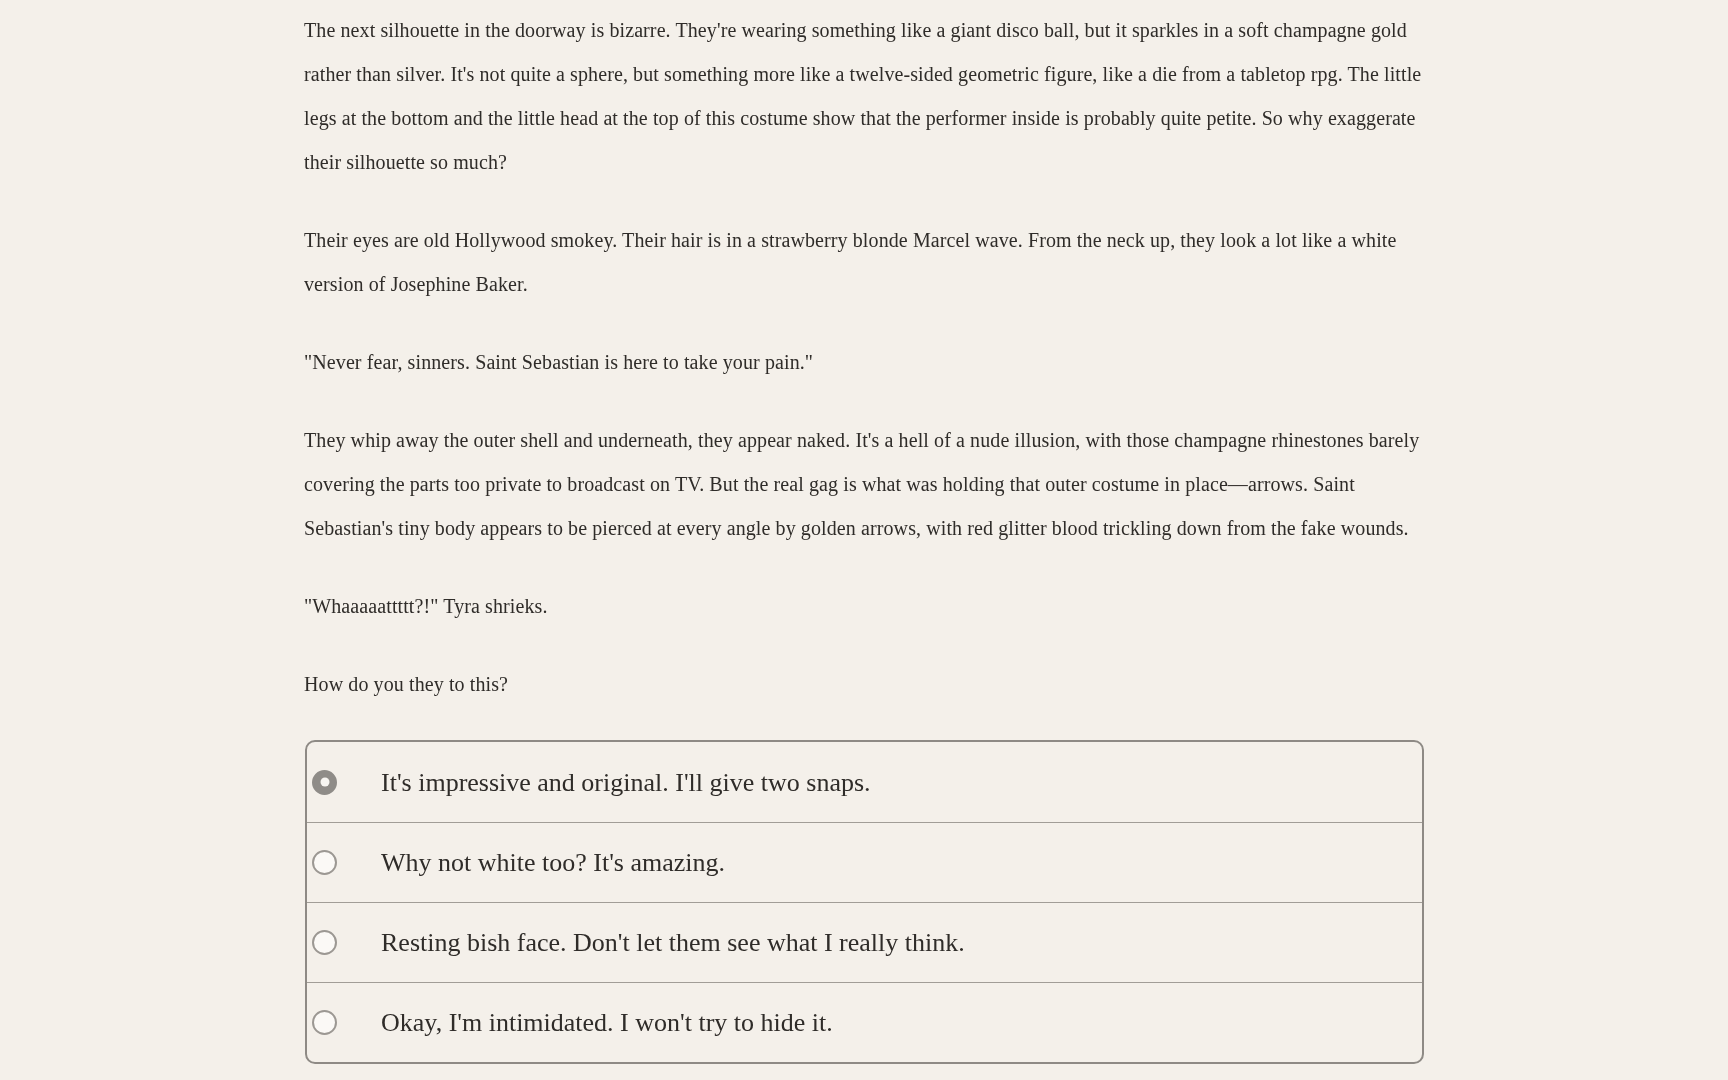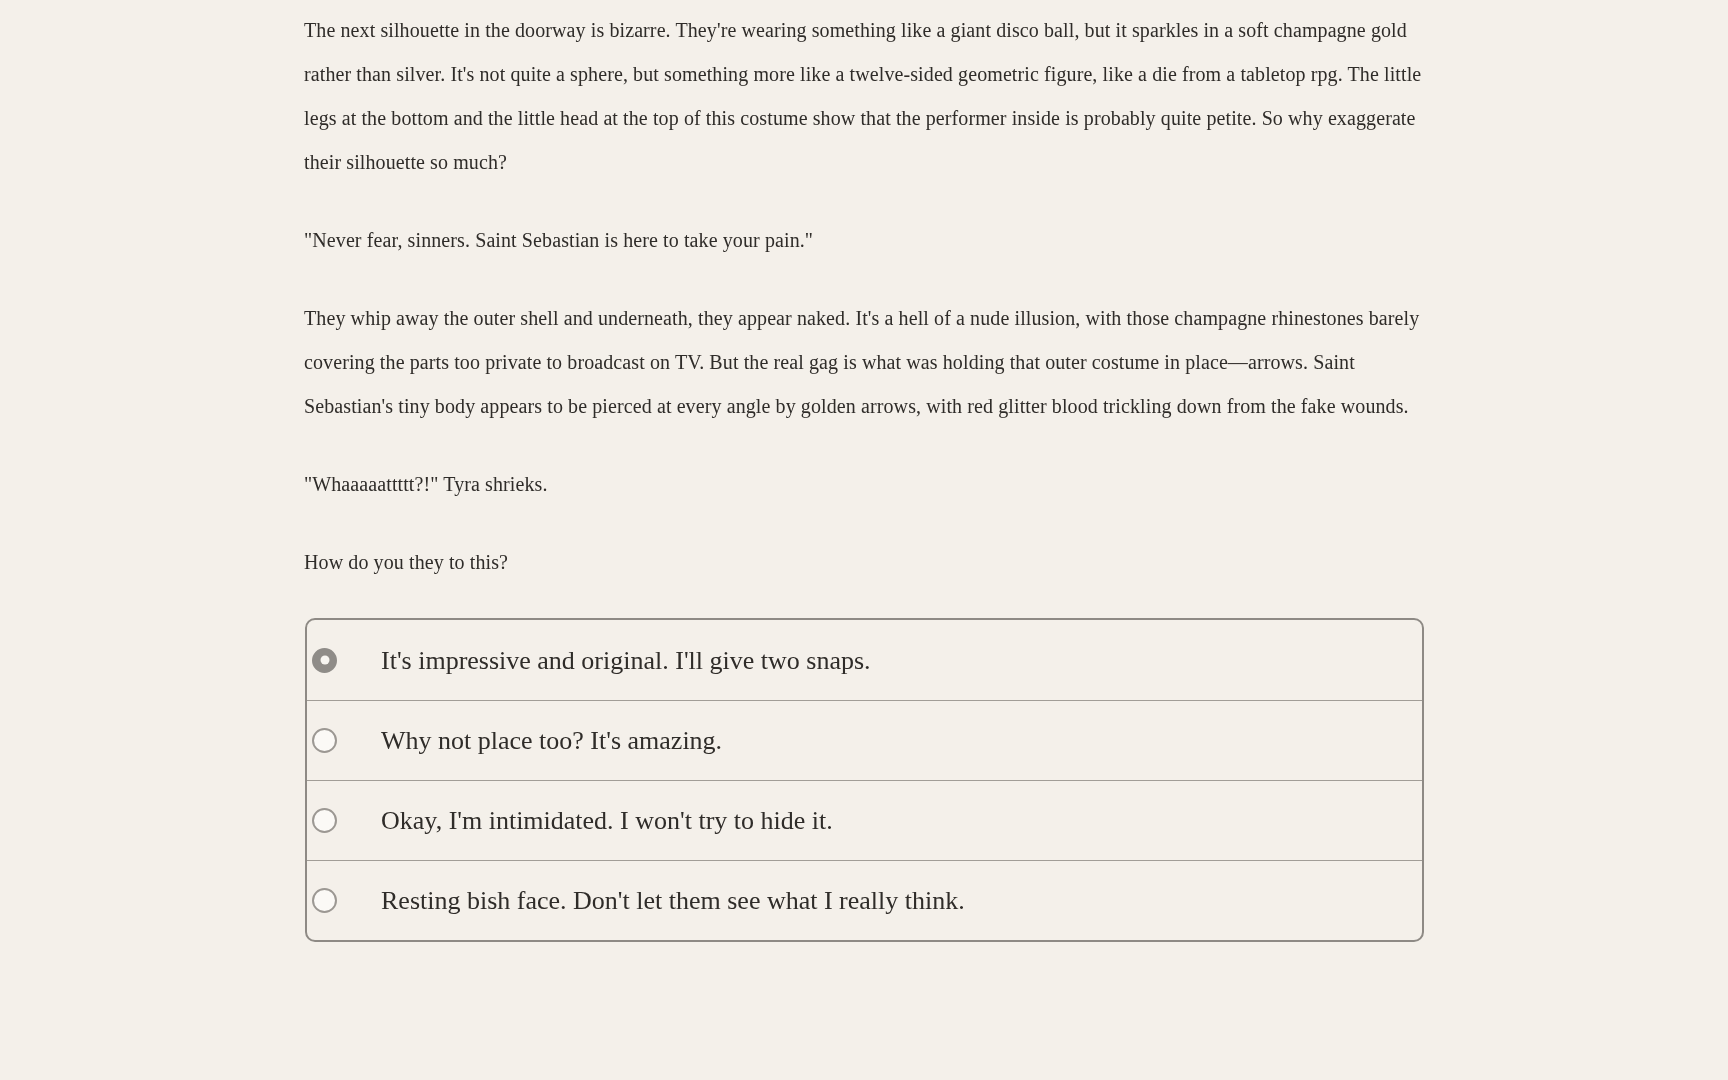--- a/index.html
+++ b/index.html
@@ -66,43 +66,44 @@
   }
 </style>
 </head>
 <body>
 
 <div class="viewport">
   <div class="column">
     <article id="story">
   <p class="para">The next silhouette in the doorway is bizarre. They're wearing something like a giant disco ball, but it sparkles in a soft champagne gold rather than silver. It's not quite a sphere, but something more like a twelve-sided geometric figure, like a die from a tabletop rpg. The little legs at the bottom and the little head at the top of this costume show that the performer inside is probably quite petite. So why exaggerate their silhouette so much?</p>
 
+  <p class="para">Their eyes are old Hollywood smokey. Their hair is in a strawberry blonde Marcel wave. From the neck up, they look a lot like a white version of Josephine Baker.</p>
 
   <p class="para">"Never fear, sinners. Saint Sebastian is here to take your pain."</p>
 
   <p class="para">They whip away the outer shell and underneath, they appear naked. It's a hell of a nude illusion, with those champagne rhinestones barely covering the parts too private to broadcast on TV. But the real gag is what was holding that outer costume in place—arrows. Saint Sebastian's tiny body appears to be pierced at every angle by golden arrows, with red glitter blood trickling down from the fake wounds.</p>
 
   <p class="para">"Whaaaaattttt?!" Tyra shrieks.</p>
 </article>
     <p class="prompt">How do you they to this?</p>
     <form id="choices" class="choices">
   <label class="choice-row">
     <span class="radio selected"></span>
     <span class="choice-label">It's impressive and original. I'll give two snaps.</span>
   </label>
 
   <label class="choice-row">
     <span class="radio"></span>
-    <span class="choice-label">Why not place too? It's amazing.</span>
+    <span class="choice-label">Why not white too? It's amazing.</span>
+  </label>
+
+  <label class="choice-row">
+    <span class="radio"></span>
+    <span class="choice-label">Resting bish face. Don't let them see what I really think.</span>
   </label>
 
   <label class="choice-row">
     <span class="radio"></span>
     <span class="choice-label">Okay, I'm intimidated. I won't try to hide it.</span>
   </label>
-
-  <label class="choice-row">
-    <span class="radio"></span>
-    <span class="choice-label">Resting bish face. Don't let them see what I really think.</span>
-  </label>
 </form>
   </div>
 </div>
 
 </body></html>

